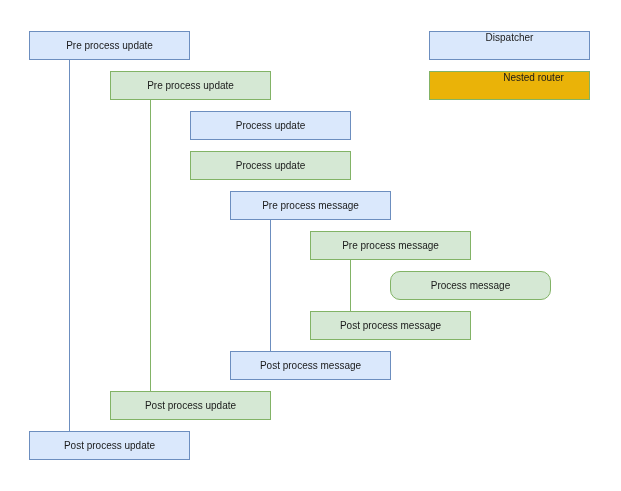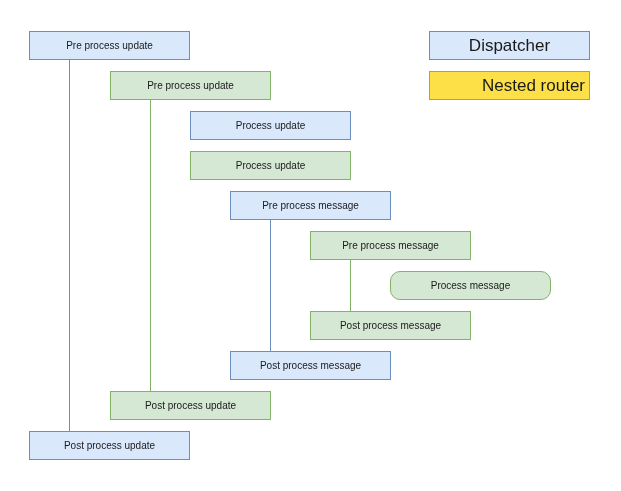--- a/index.html
+++ b/index.html
@@ -48,35 +48,35 @@
   .conn.blue {
     background: #6c8ebf;
   }
   .conn.green {
     background: #82b366;
   }
   .legend-node {
     position: absolute;
     box-sizing: border-box;
     display: flex;
-    align-items: center;
+    align-items: flex-start;
     justify-content: center;
-    font-size: 17px;
+    font-size: 10px;
     color: #1a1a1a;
     border-width: 1px;
     border-style: solid;
     white-space: nowrap;
     z-index: 2;
   }
   .legend-node.dispatcher {
     background: #dae8fc;
     border-color: #6c8ebf;
   }
   .legend-node.nested {
-    background: #fde047;
+    background: #eab308;
     border-color: #82b366;
     padding-left: 48px;
   }
 </style>
 </head>
 <body>
 
 <div id="canvas">
 
   <div class="conn blue" style="left:69px;  top:60px;  width:1px; height:371px;"></div>

